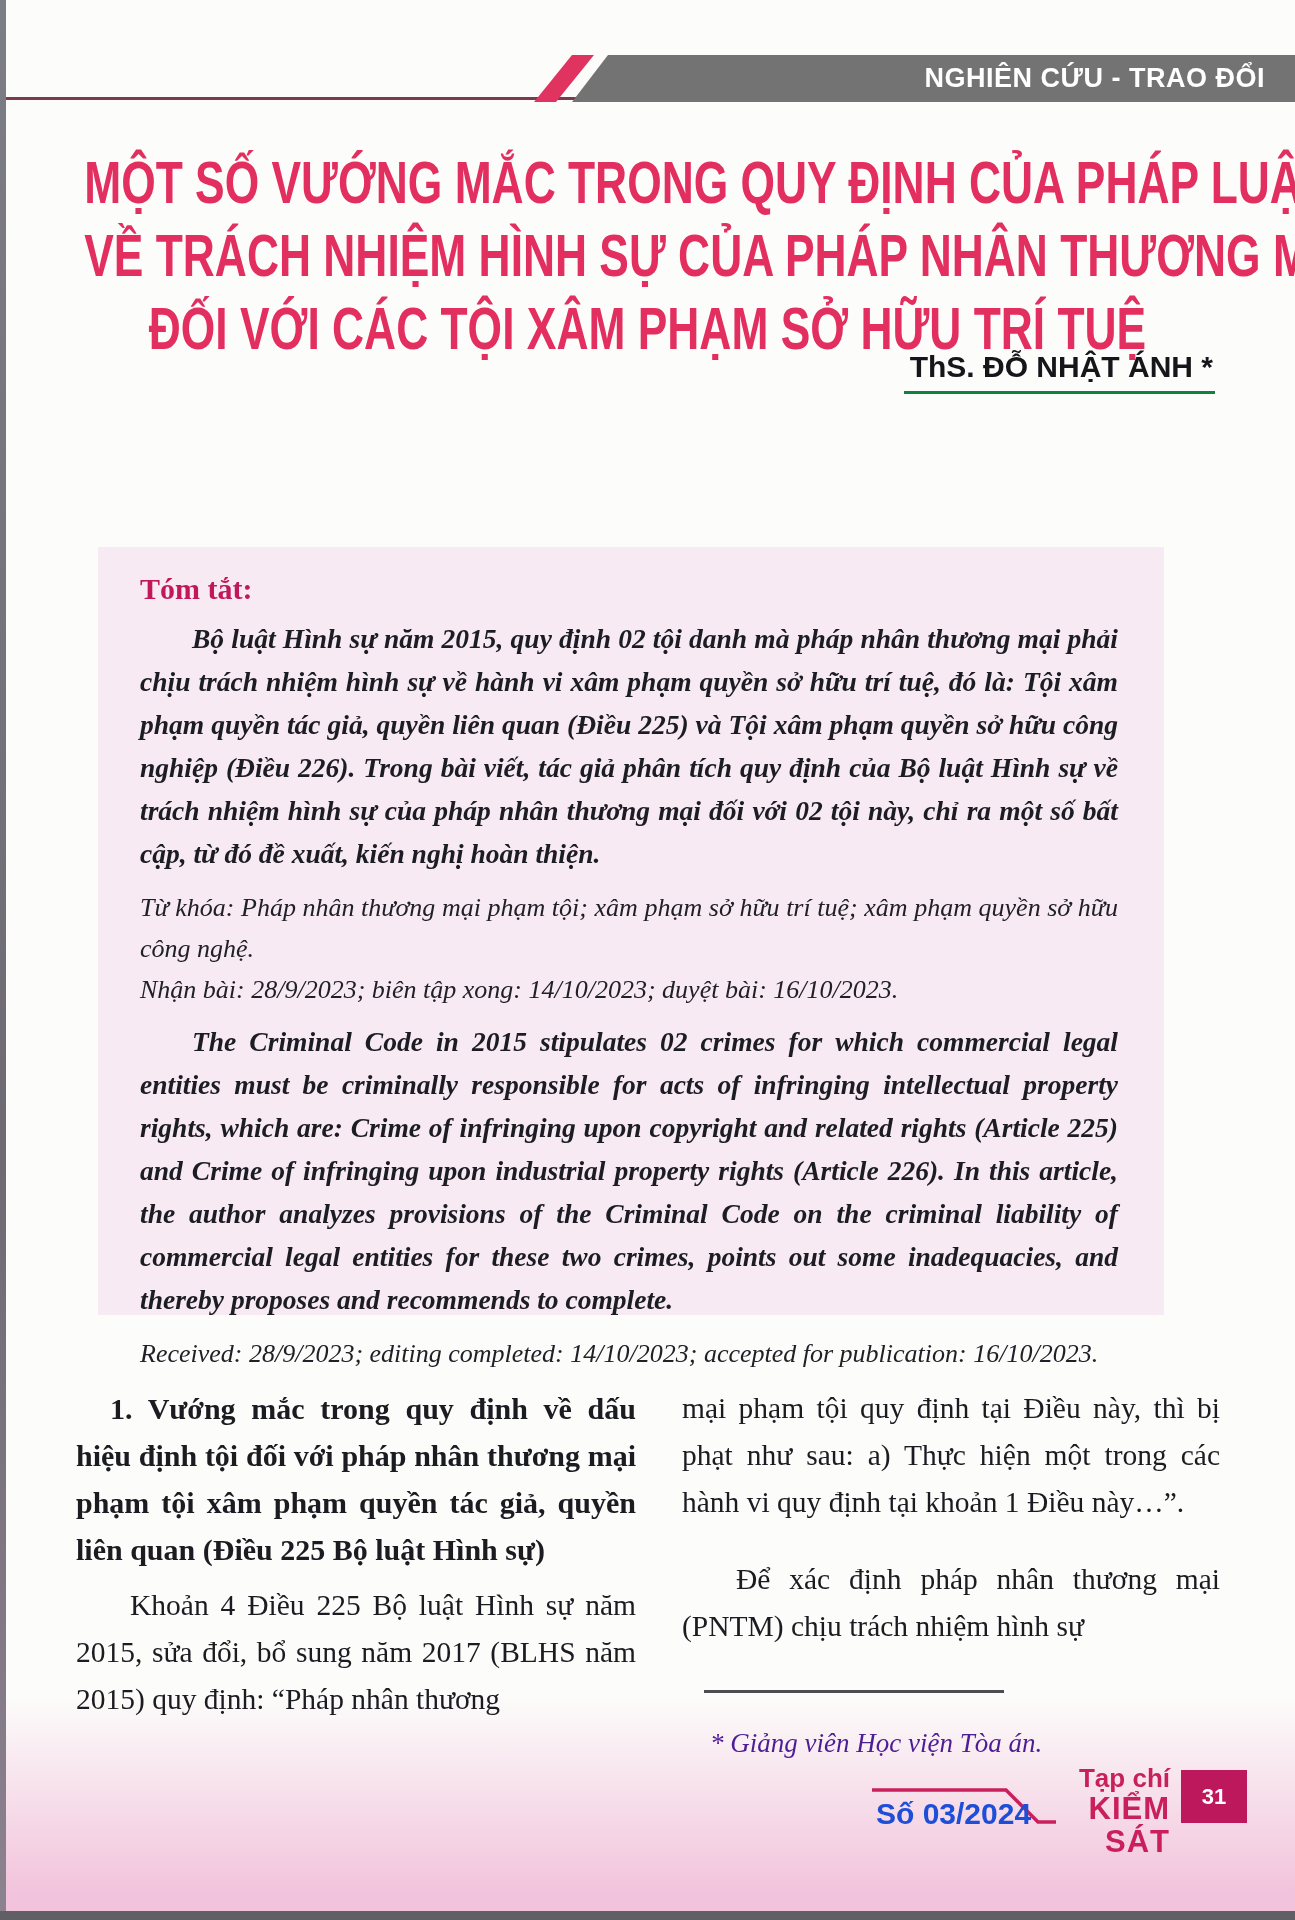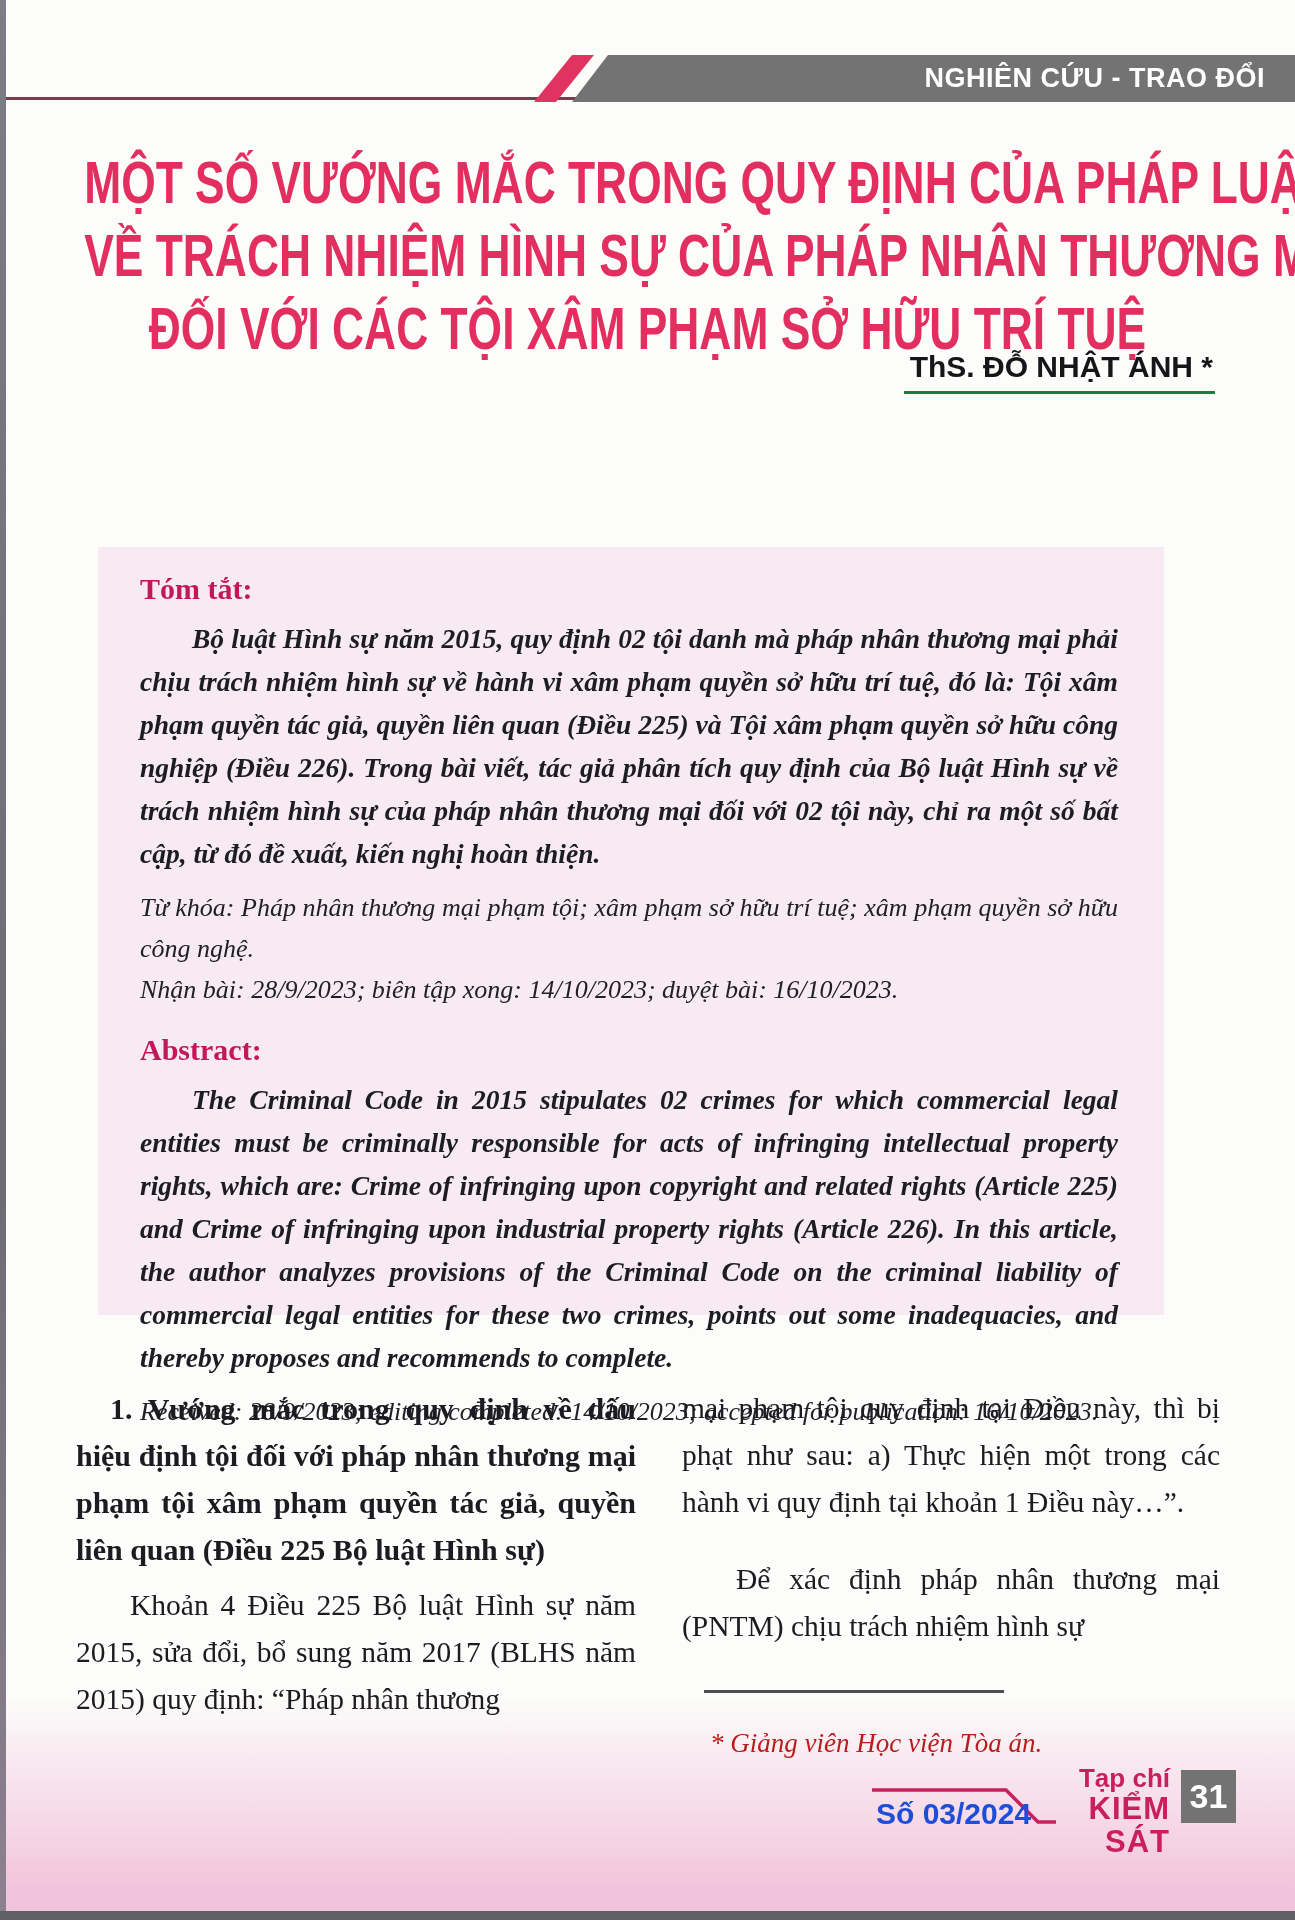--- a/index.html
+++ b/index.html
@@ -49,33 +49,33 @@
   .mt{margin-top:22px;}
 
   
   .col{position:absolute;top:1385px;z-index:2;}
   .col-left{left:76px;width:560px;}
   .col-right{left:682px;width:538px;}
   .body-heading{font-weight:bold;font-size:30px;line-height:47px;text-align:justify;text-indent:34px;}
   .body-para{font-size:29.5px;line-height:47px;text-align:justify;text-indent:54px;margin-top:9px;}
   .body-para.nohang{text-indent:0;margin-top:0;}
   .footnote-rule{margin:40px 0 0 22px;width:300px;height:3px;background:#4c4c52;}
-  .footnote{margin-top:30px;padding-left:28px;font-style:italic;font-size:27px;line-height:40px;color:#b91c1c;}
+  .footnote{margin-top:30px;padding-left:28px;font-style:italic;font-size:27px;line-height:40px;color:#4c1d95;}
 
   
   .footer-line-svg{position:absolute;left:866px;top:1780px;z-index:3;}
   .footer-issue{position:absolute;left:876px;top:1797px;z-index:3;
     font-family:Liberation Sans, sans-serif;font-weight:bold;font-size:30px;color:#1d4ed8;}
   .footer-journal{position:absolute;left:1022px;top:1764px;width:148px;text-align:right;z-index:3;
     color:#c9205c;font-family:"Liberation Sans",sans-serif;}
   .footer-journal-line1{font-weight:bold;font-size:26px;line-height:28px;}
   .footer-journal-line2{font-weight:bold;font-size:31px;line-height:33px;letter-spacing:1px;}
-  .page-badge{position:absolute;left:1181px;top:1770px;width:55px;height:53px;background:#737373;
+  .page-badge{position:absolute;left:1181px;top:1770px;width:66px;height:53px;background:#be185d;
     display:flex;align-items:center;justify-content:center;z-index:3;
-    color:#fff;font-family:"Liberation Sans",sans-serif;font-weight:bold;font-size:34px;}
+    color:#fff;font-family:"Liberation Sans",sans-serif;font-weight:bold;font-size:22px;}
 </style>
 </head>
 <body>
 
 <div class="page">
 
   <div class="edge-left"></div>
   <div class="bottom-gradient"></div>
   <div class="bottom-strip"></div>
 
@@ -92,21 +92,20 @@
   </div>
 
   <div class="author">ThS. ĐỖ NHẬT ÁNH *</div>
 
   <div class="abstract-box">
     <div class="sec-heading">Tóm tắt:</div>
     <p class="abs-para">Bộ luật Hình sự năm 2015, quy định 02 tội danh mà pháp nhân thương mại phải chịu trách nhiệm hình sự về hành vi xâm phạm quyền sở hữu trí tuệ, đó là: Tội xâm phạm quyền tác giả, quyền liên quan (Điều 225) và Tội xâm phạm quyền sở hữu công nghiệp (Điều 226). Trong bài viết, tác giả phân tích quy định của Bộ luật Hình sự về trách nhiệm hình sự của pháp nhân thương mại đối với 02 tội này, chỉ ra một số bất cập, từ đó đề xuất, kiến nghị hoàn thiện.</p>
     <div class="meta">Từ khóa: Pháp nhân thương mại phạm tội; xâm phạm sở hữu trí tuệ; xâm phạm quyền sở hữu công nghệ.</div>
     <div class="meta">Nhận bài: 28/9/2023; biên tập xong: 14/10/2023; duyệt bài: 16/10/2023.</div>
 
-    <div class="sec-heading mt">Abstract:</div>
     <p class="abs-para">The Criminal Code in 2015 stipulates 02 crimes for which commercial legal entities must be criminally responsible for acts of infringing intellectual property rights, which are: Crime of infringing upon copyright and related rights (Article 225) and Crime of infringing upon industrial property rights (Article 226). In this article, the author analyzes provisions of the Criminal Code on the criminal liability of commercial legal entities for these two crimes, points out some inadequacies, and thereby proposes and recommends to complete.</p>
     <div class="meta">Received: 28/9/2023; editing completed: 14/10/2023; accepted for publication: 16/10/2023.</div>
   </div>
 
   <div class="col col-left">
     <div class="body-heading">1. Vướng mắc trong quy định về dấu hiệu định tội đối với pháp nhân thương mại phạm tội xâm phạm quyền tác giả, quyền liên quan (Điều 225 Bộ luật Hình sự)</div>
     <p class="body-para">Khoản 4 Điều 225 Bộ luật Hình sự năm 2015, sửa đổi, bổ sung năm 2017 (BLHS năm 2015) quy định: “Pháp nhân thương</p>
   </div>
 
   <div class="col col-right">

